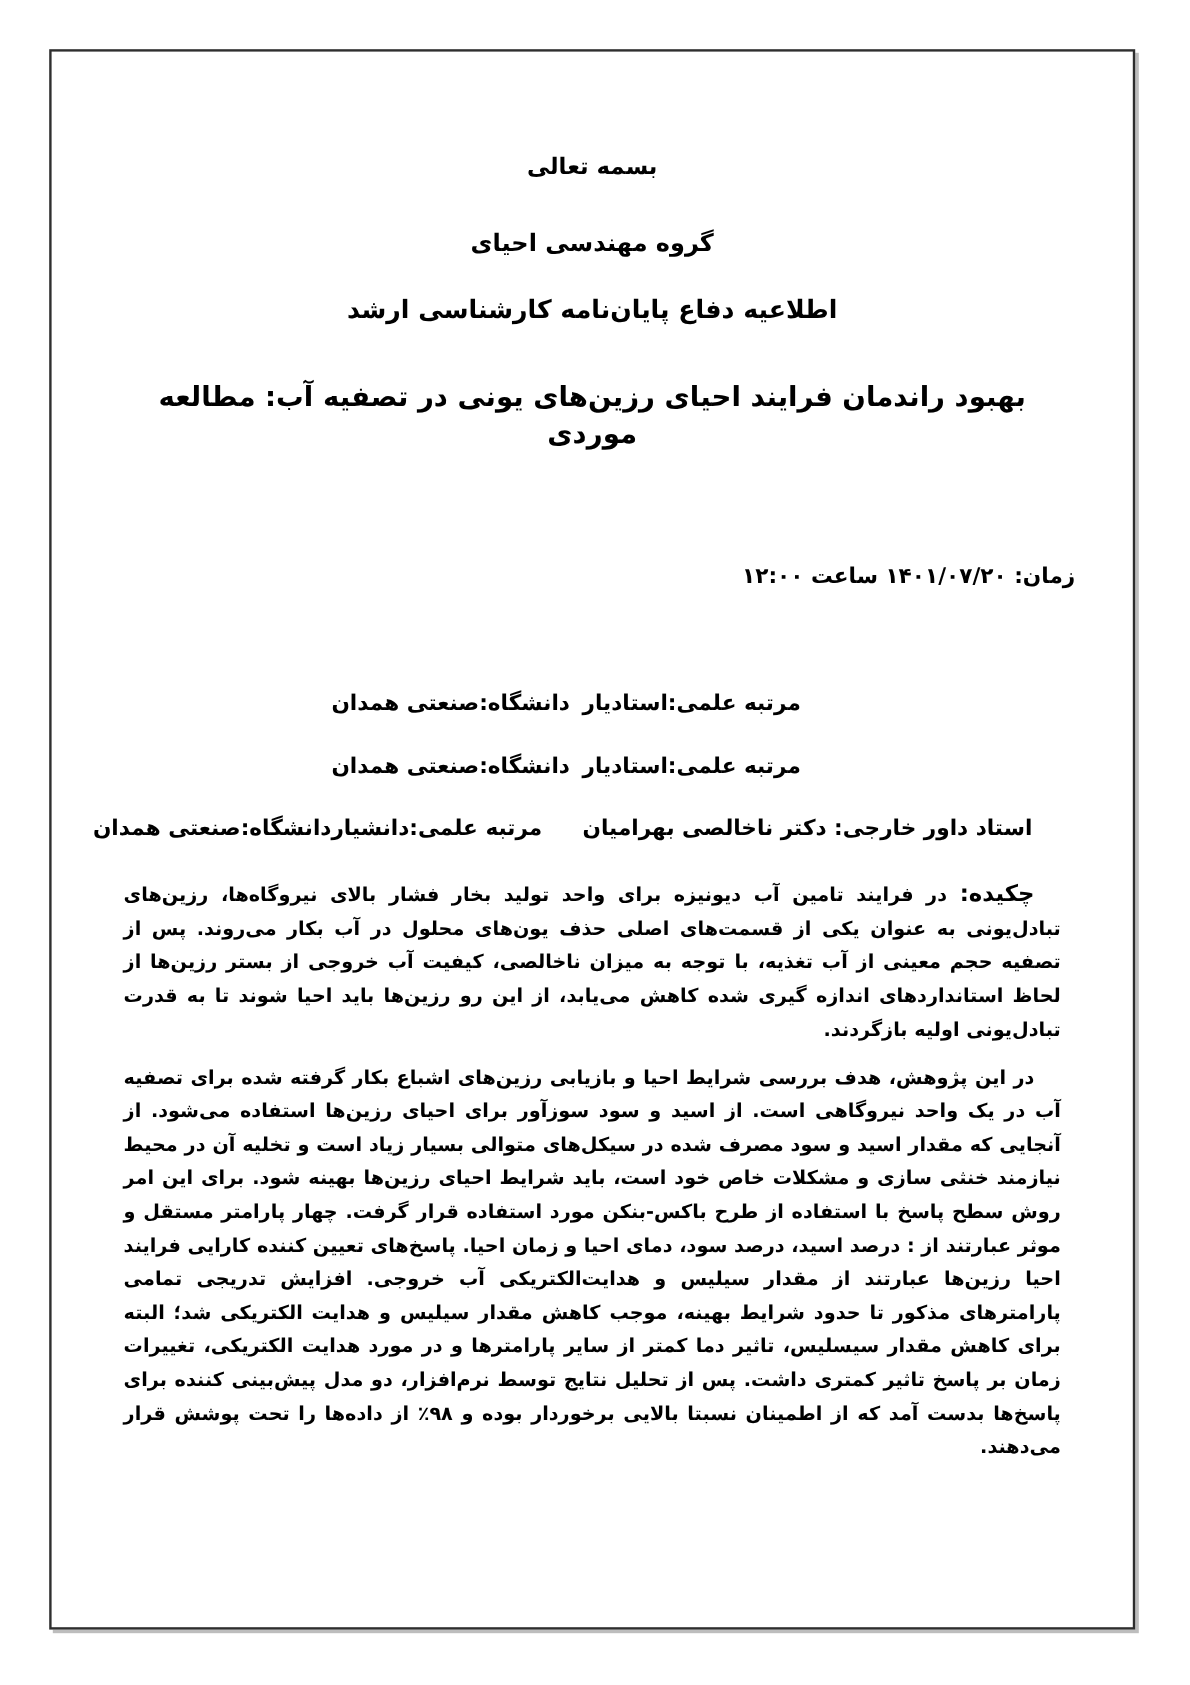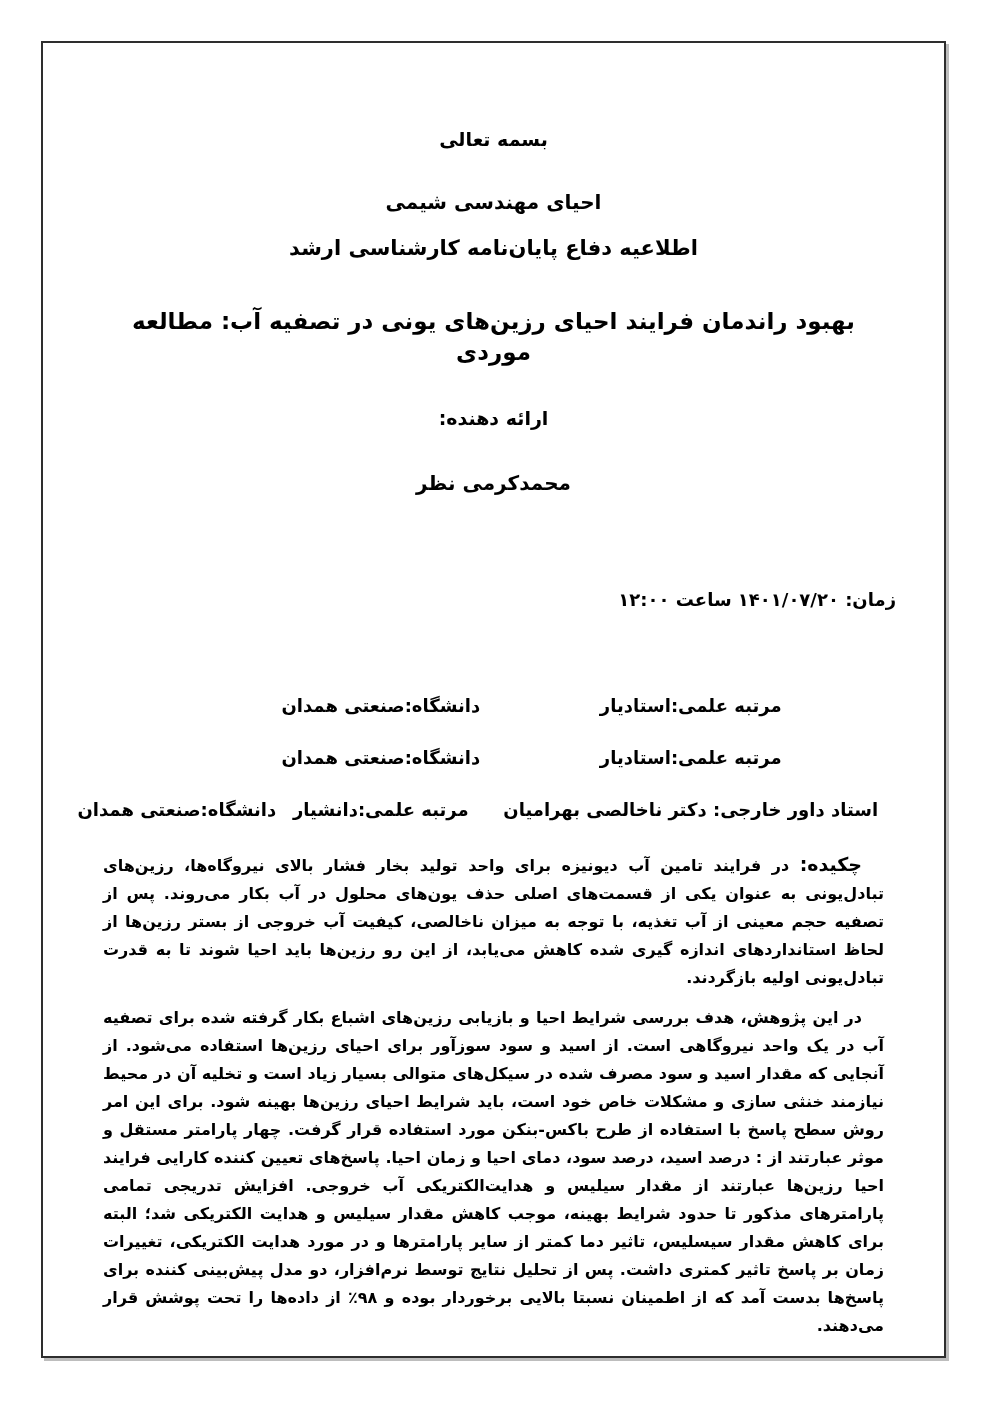--- a/index.html
+++ b/index.html
@@ -33,21 +33,21 @@
     padding: 0 48px;
     font-weight: 700;
   }
   .center-line {
     text-align: center;
     font-weight: 700;
     line-height: 1.35;
   }
   .bismillah        { padding-top: 84px; font-size: 19px; }
   .department       { margin-top: 36px; font-size: 20px; }
-  .announcement     { margin-top: 18px; font-size: 21px; }
+  .announcement     { margin-top: 28px; font-size: 21px; }
   .thesis-title     { margin-top: 44px; font-size: 23px; }
   .presenter-label  { margin-top: 38px; font-size: 19px; }
   .presenter-name   { margin-top: 38px; font-size: 20px; }
 
   .time-row {
     margin-top: 92px;
     display: grid;
     grid-template-columns: 54% 46%;
     font-size: 18px;
   }
@@ -56,21 +56,21 @@
   .committee {
     margin-top: 84px;
     font-size: 18px;
   }
   .committee-row {
     display: grid;
     grid-template-columns: 51% 26% 23%;
     margin-bottom: 28px;
     line-height: 24px;
   }
-  .committee-row > div { text-align: center; white-space: nowrap; }
+  .committee-row > div { text-align: left; white-space: nowrap; }
 
   .abstract {
     margin-top: 22px;
     font-size: 16px;
     line-height: 28px;
     text-align: justify;
   }
   .abstract p {
     margin: 12px;
     text-indent: 22px;
@@ -81,25 +81,23 @@
   }
 </style>
 </head>
 <body>
 
 <div class="page">
   <div class="frame">
     <div class="content">
 
       <div class="center-line bismillah">بسمه تعالی</div>
-      <div class="center-line department">احیای مهندسی شیمی</div>
+      <div class="center-line department">گروه مهندسی احیای</div>
       <div class="center-line announcement">اطلاعیه دفاع پایان‌نامه کارشناسی ارشد</div>
       <div class="center-line thesis-title">بهبود راندمان  فرایند احیای رزین‌های یونی در تصفیه آب: مطالعه موردی</div>
-      <div class="center-line presenter-label">ارائه دهنده:</div>
-      <div class="center-line presenter-name">محمدکرمی نظر</div>
 
       <div class="time-row">
         <div>زمان: ۱۴۰۱/۰۷/۲۰ ساعت ۱۲:۰۰</div>
       </div>
 
       <div class="committee">
         <div class="committee-row">
           <div>مرتبه علمی:استادیار</div>
           <div>دانشگاه:صنعتی همدان</div>
         </div>

